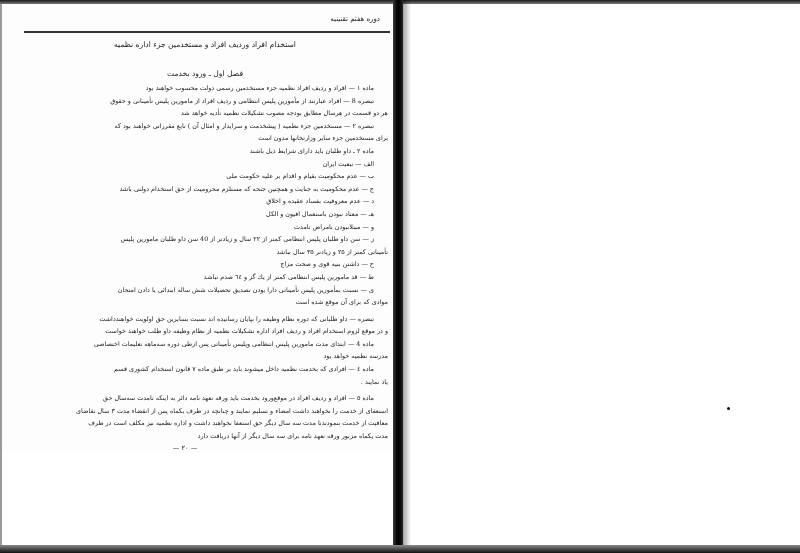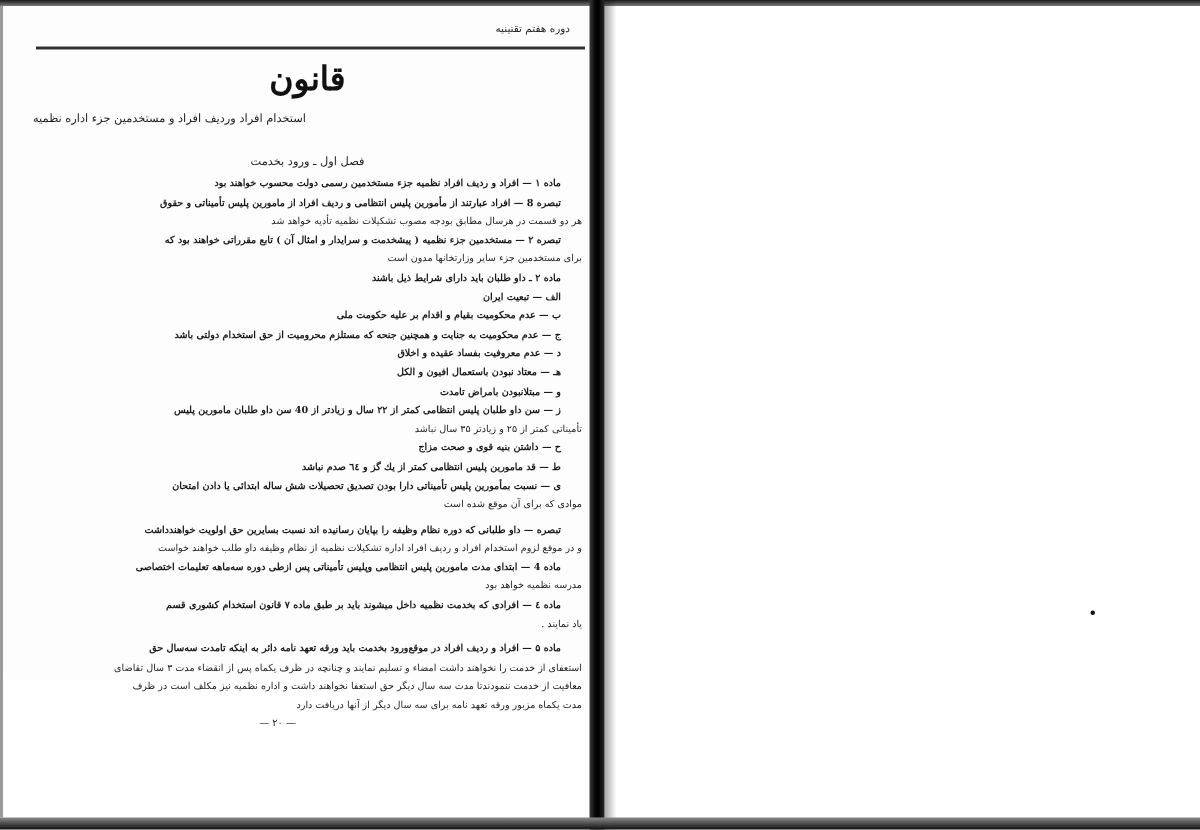--- a/index.html
+++ b/index.html
@@ -52,49 +52,48 @@
     .content {
       position: absolute; left: 22px; top: 32px; width: 366px;
       direction: rtl; text-align: right; color: #1b1b1b;
       font-family: "DejaVu Serif", serif;
     }
     .title {
       text-align: center; font-size: 22px; font-weight: bold;
       margin: 3px 0 3px 0; line-height: 28px; color: #111;
     }
     .subtitle {
-      text-align: left; font-size: 7.6px; line-height: 18px;
+      text-align: center; font-size: 7.6px; line-height: 18px;
     }
     .chapter {
       text-align: center; font-size: 7.6px; line-height: 16px; margin-top: 12px;
     }
     .line {
       font-size: 6.4px; line-height: 12.6px; white-space: nowrap;
       overflow: hidden;
     }
-    .indent { padding-right: 14px; font-weight: bold; }
+    .indent { padding-right: 14px; }
     .gap { height: 4px; }
     .page-number {
       text-align: center; font-size: 6.6px; line-height: 10px; margin-top: 0px;
       padding-right: 40px;
     }
   </style>
 </head>
 <body>
 
 <div class="top-edge"></div>
 
 <div class="left-page">
   <div class="left-margin-line"></div>
 
   <div class="header-line">دوره هفتم تقنینیه</div>
   <div class="header-rule"></div>
 
   <div class="content">
-    <div class="title">قانون</div>
     <div class="subtitle">استخدام افراد وردیف افراد و مستخدمین جزء اداره نظمیه</div>
     <div class="chapter">فصل اول ـ ورود بخدمت</div>
 
     <div class="line indent">ماده ۱ — افراد و ردیف افراد نظمیه جزء مستخدمین رسمی دولت محسوب خواهند بود</div>
     <div class="line indent">تبصره 8 — افراد عبارتند از مأمورین پلیس انتظامی و ردیف افراد از مامورین پلیس تأمیناتی و حقوق</div>
     <div class="line">هر دو قسمت در هرسال مطابق بودجه مصوب تشکیلات نظمیه تأدیه خواهد شد</div>
     <div class="line indent">تبصره ۲ — مستخدمین جزء نظمیه ( پیشخدمت و سرایدار و امثال آن ) تابع مقرراتی خواهند بود که</div>
     <div class="line">برای مستخدمین جزء سایر وزارتخانها مدون است</div>
     <div class="line indent">ماده ۲ ـ داو طلبان باید دارای شرایط ذیل باشند</div>
     <div class="line indent">الف — تبعیت ایران</div>

